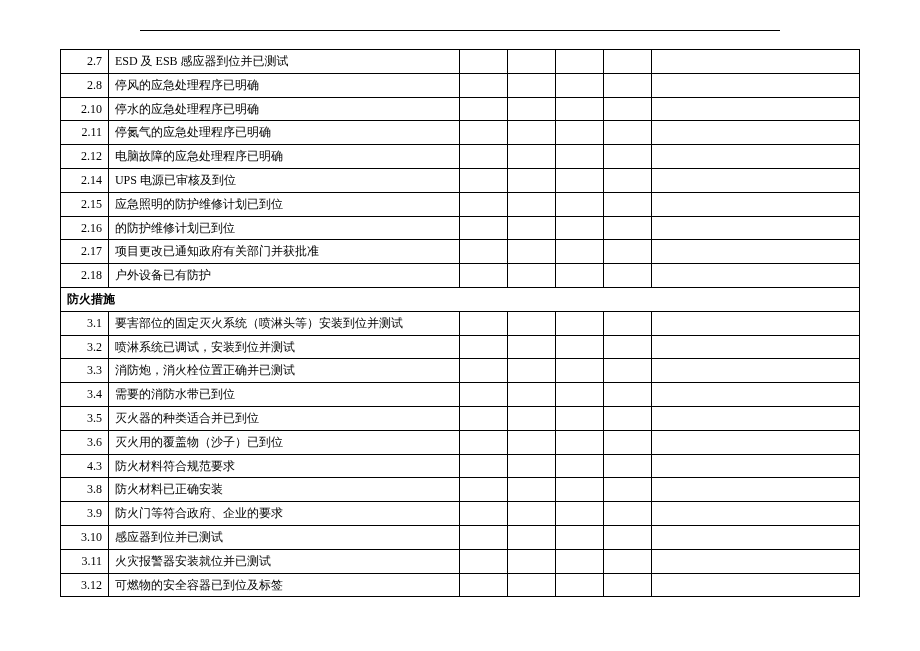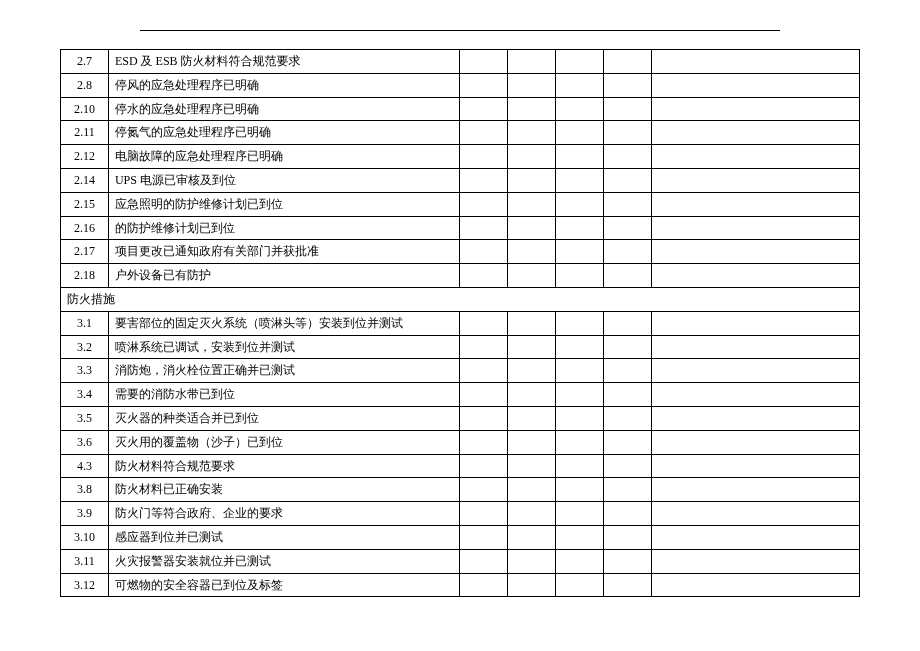--- a/index.html
+++ b/index.html
@@ -32,44 +32,44 @@
       text-overflow: ellipsis;
     }
     col.c-num  { width: 6%; }
     col.c-desc { width: 44%; }
     col.c-chk1 { width: 6%; }
     col.c-chk2 { width: 6%; }
     col.c-chk3 { width: 6%; }
     col.c-chk4 { width: 6%; }
     col.c-rem  { width: 26%; }
     .section-header td {
-      font-weight: normal;
-    }
-    .num { text-align: center; }
+      font-weight: bold;
+    }
+    .num { text-align: right; }
     .desc { text-align: left; }
   </style>
 </head>
 <body>
 
 <div class="header-rule"></div>
 
 <table>
   <colgroup>
     <col class="c-num">
       <col class="c-desc">
       <col class="c-chk1">
       <col class="c-chk2">
       <col class="c-chk3">
       <col class="c-chk4">
       <col class="c-rem">
   </colgroup>
   <tbody id="table-body">
   <tr>
         <td class="num">2.7</td>
-        <td class="desc">ESD 及 ESB 防火材料符合规范要求</td>
+        <td class="desc">ESD 及 ESB 感应器到位并已测试</td>
         <td></td>
         <td></td>
         <td></td>
         <td></td>
         <td></td>
       </tr>
       <tr>
         <td class="num">2.8</td>
         <td class="desc">停风的应急处理程序已明确</td>
         <td></td>

